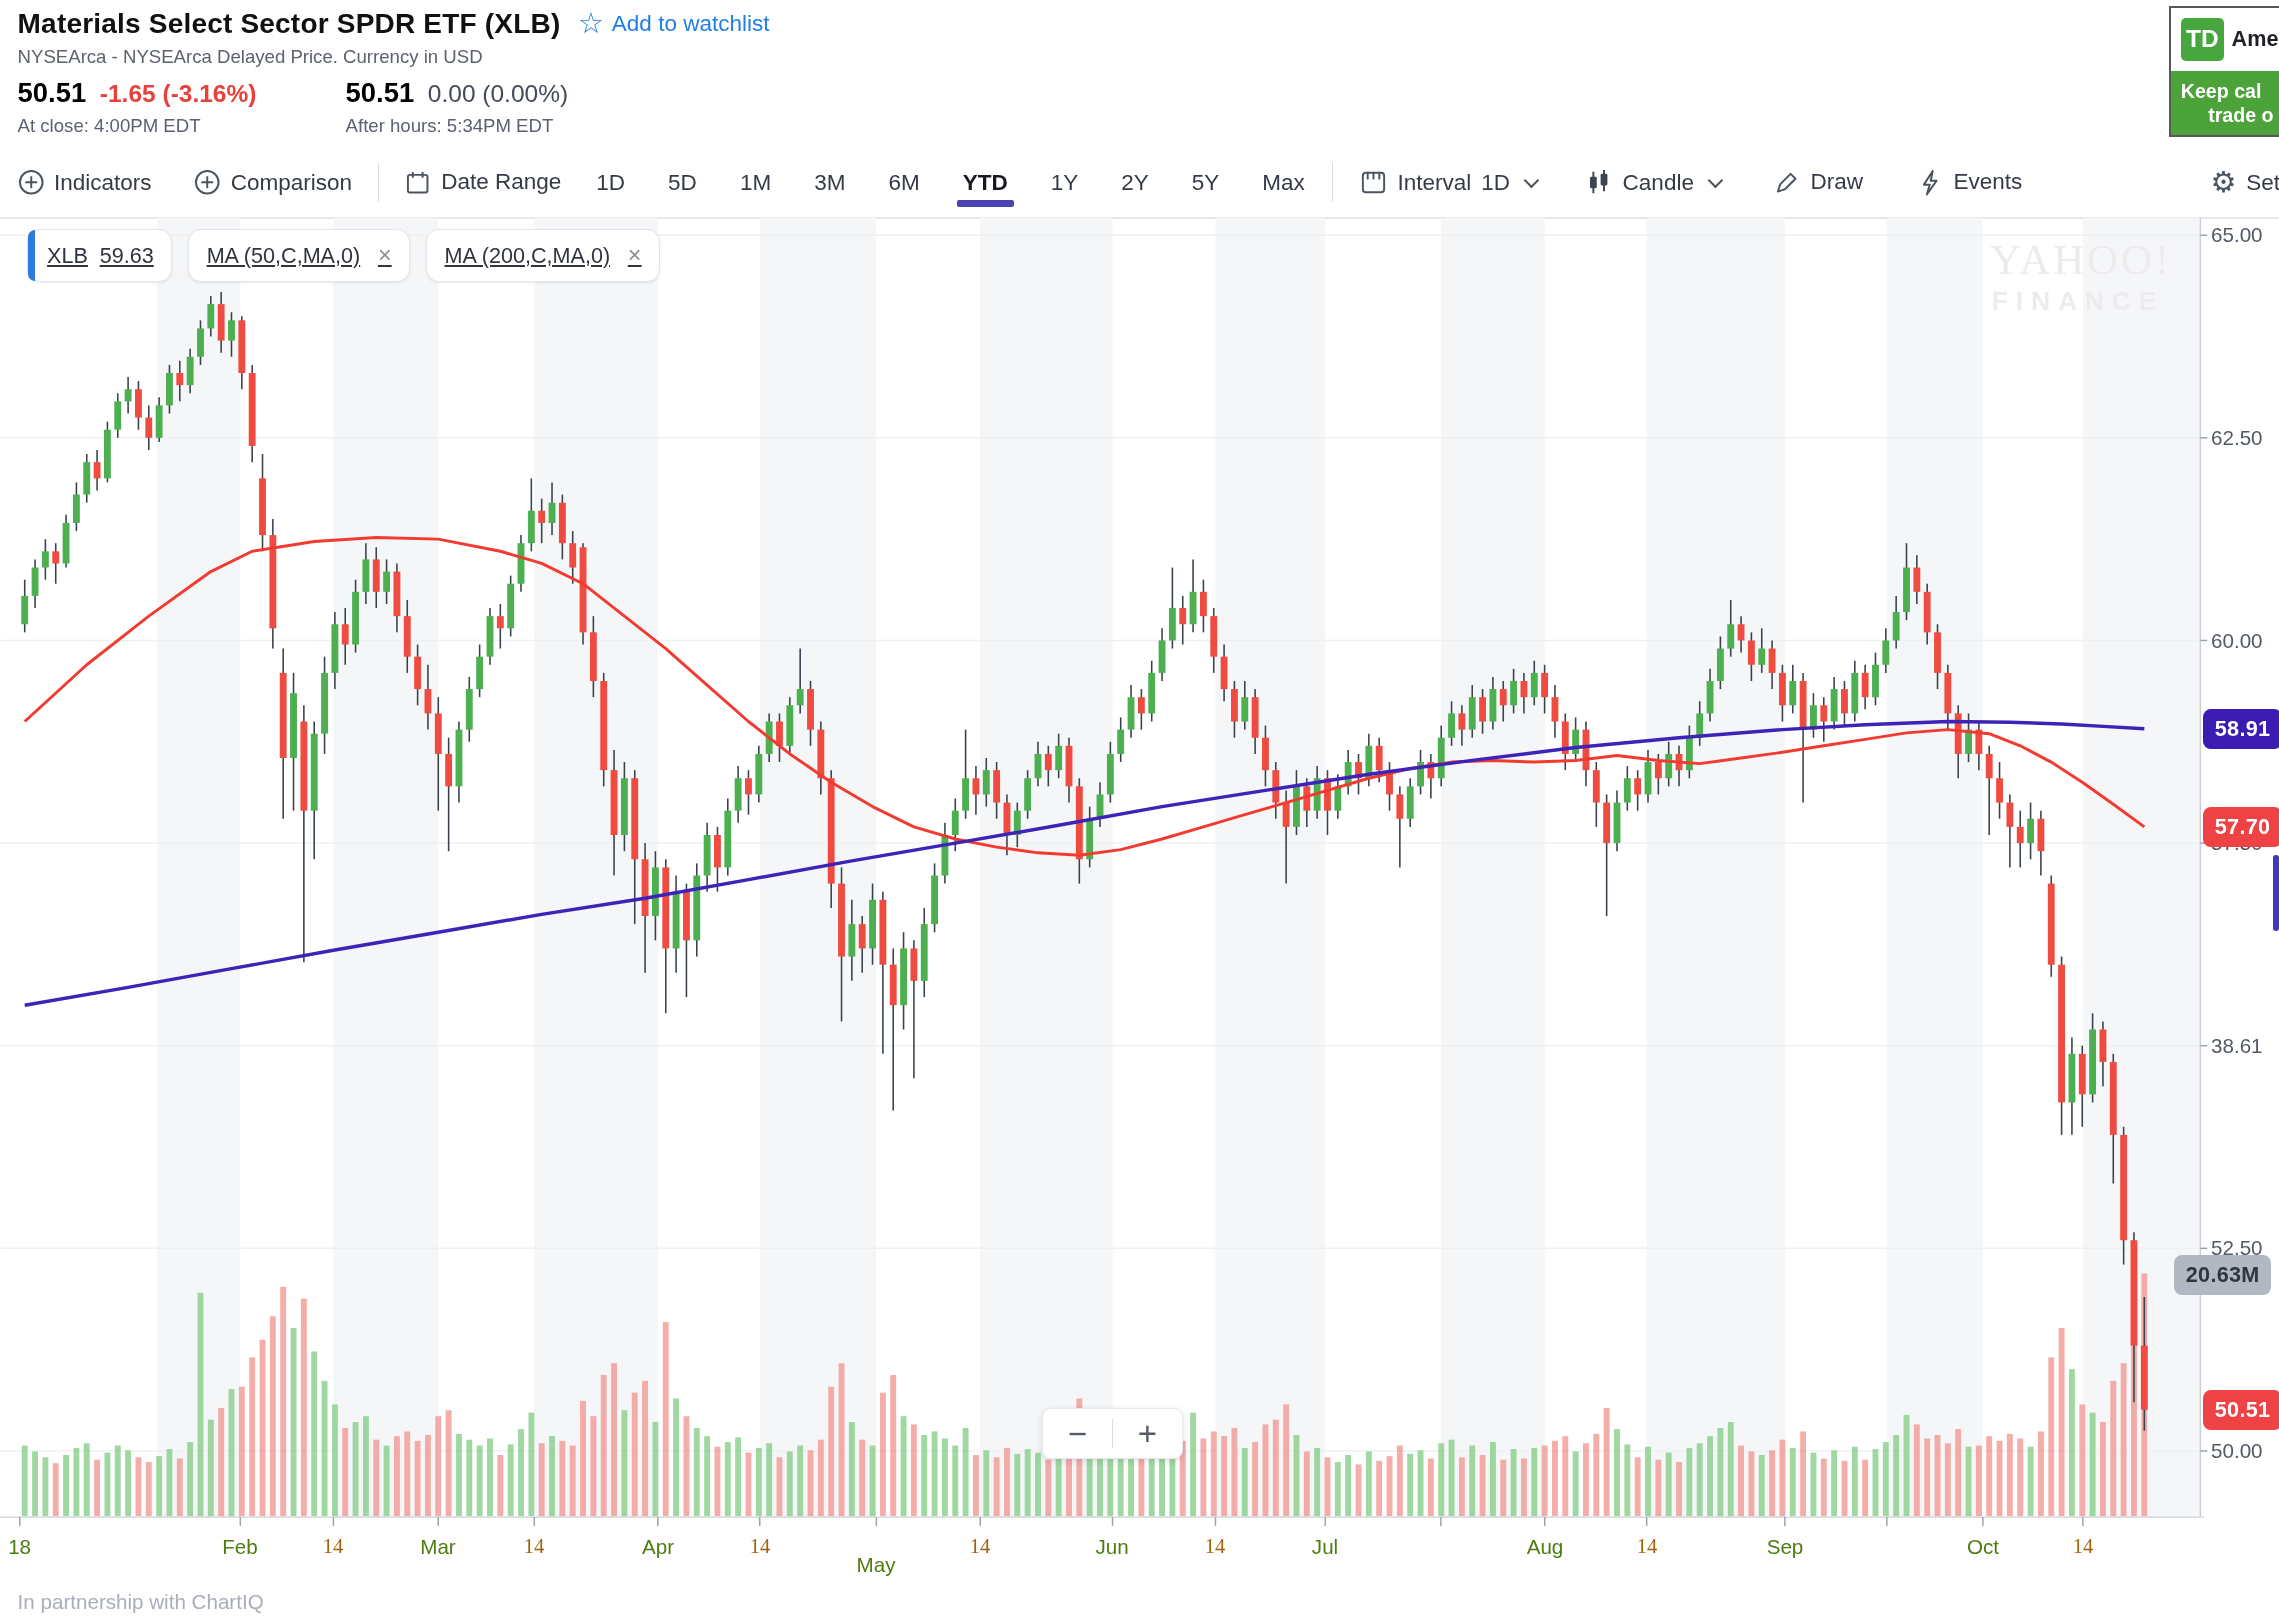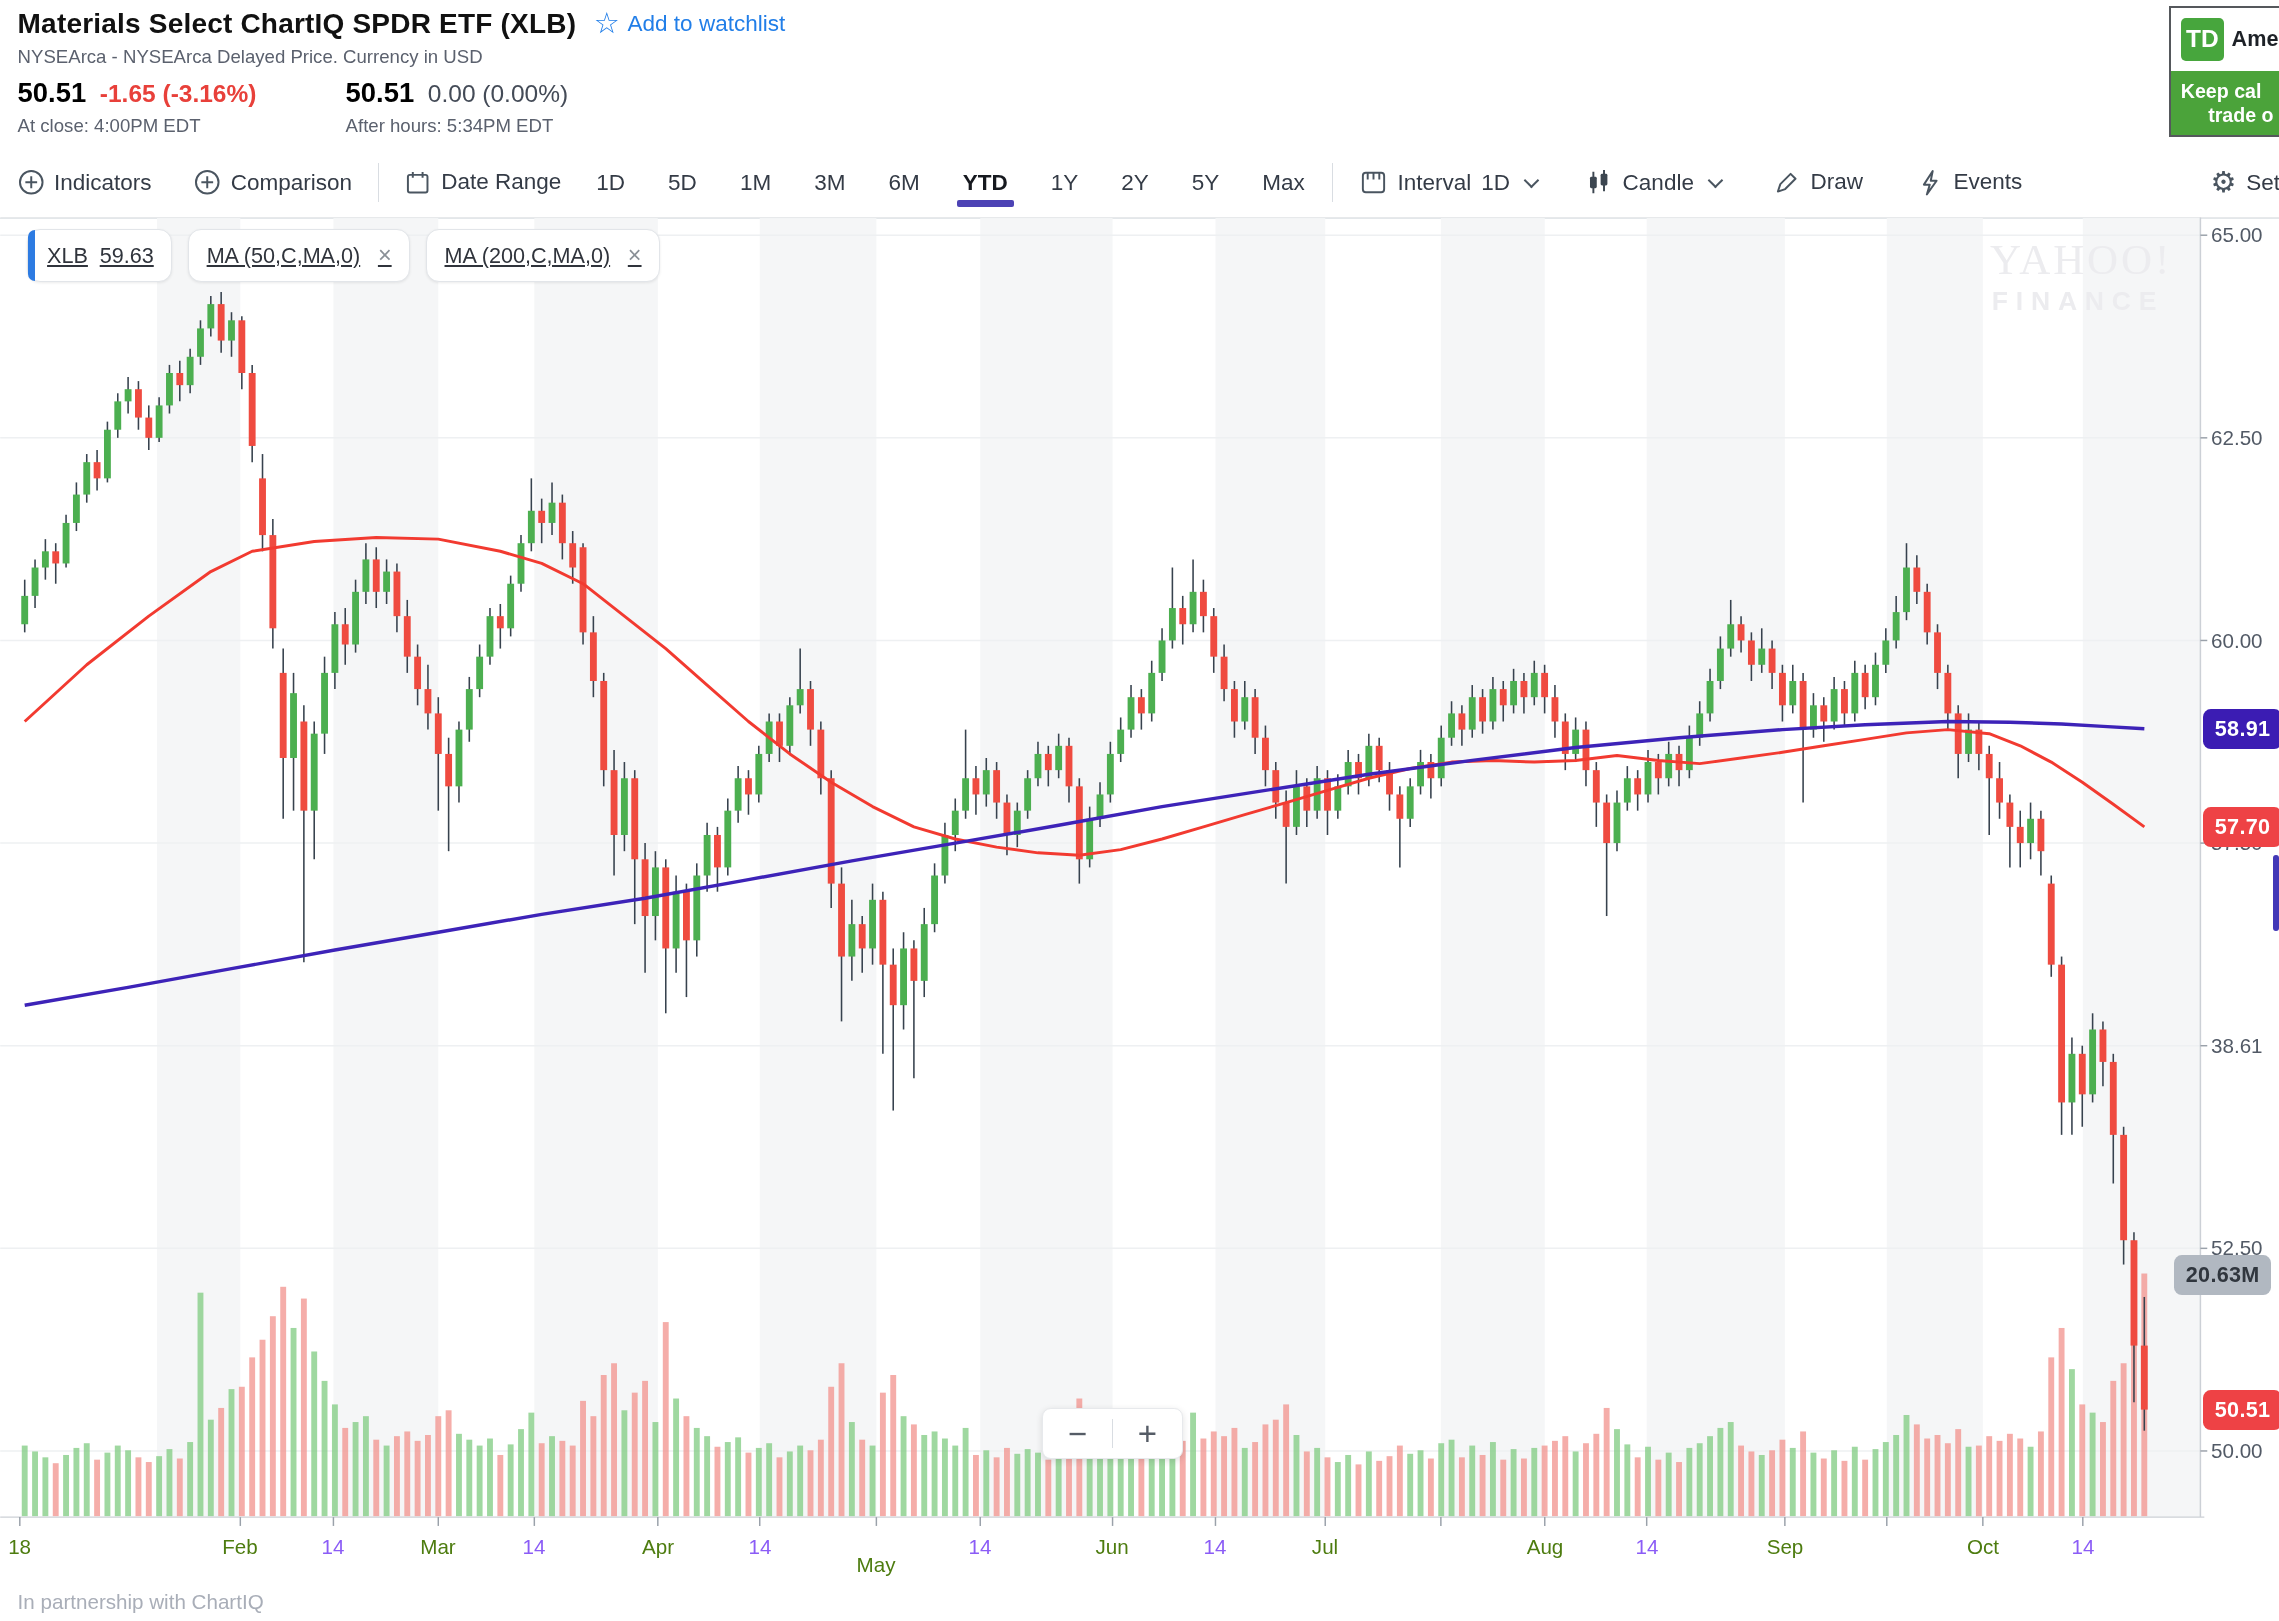--- a/index.html
+++ b/index.html
@@ -37,21 +37,21 @@
   .chip .accent{width:6.9px;height:51px;border-radius:6.9px 0 0 6.9px;background:#2d7be2;margin-left:-17.6px;}
   .chip .x{color:#8a9097;font-size:23.5px;cursor:pointer;padding-left:5.9px;}
   
   svg.layer{position:absolute;left:0;top:0;}
   #watermark{position:absolute;left:1990px;top:235px;width:176px;text-align:center;z-index:2;}
   #wm1{font-family:"Liberation Serif",serif;font-size:43px;letter-spacing:2.9px;color:#ececef;}
   #wm2{font-size:26.5px;font-weight:bold;letter-spacing:7.8px;color:#ececef;margin-top:2px;}
   #ylabels{z-index:10;}
   .ylab{position:absolute;left:2211px;transform:translateY(-50%);font-size:20.6px;color:#525a66;}
   .xlab{position:absolute;top:1535px;transform:translateX(-50%);font-size:20.6px;color:#4d7c0f;}
-  .xlab.minor{color:#8b5cf6;}
+  .xlab.minor{color:#a16207;font-family:Liberation Serif, serif;}
   .badge{position:absolute;transform:translateY(-50%);border-radius:7.8px;color:#fff;font-size:21.6px;font-weight:bold;
     padding:6.9px 11.8px;z-index:20;letter-spacing:0.3px;}
   #zoomctl{position:absolute;left:1042px;top:1408px;width:139px;height:49px;background:#fff;border:1px solid #e7e9ec;
     border-radius:8.8px;box-shadow:0 2px 7.8px rgba(0,0,0,.12);display:flex;align-items:center;z-index:25;}
   #zoomctl .zbtn{flex:1;text-align:center;font-size:33px;color:#555c66;cursor:pointer;line-height:45px;}
   #zoomctl .zdiv{width:1px;height:29px;background:#d9dde2;}
   #yscroll{position:absolute;left:2273px;top:855px;width:5.9px;height:76px;background:#4338b7;border-radius:2.9px;z-index:21;}
   #partnership{position:absolute;left:17.6px;top:1590px;font-size:20.6px;color:#a9aeb8;}
   
   #ad{position:absolute;right:0;top:5.9px;width:108px;height:127px;overflow:hidden;z-index:40;
@@ -62,21 +62,21 @@
   #ad .brand{font-size:21.6px;font-weight:bold;color:#1d2127;white-space:nowrap;}
   #ad .banner{background:#4ba33a;height:81px;color:#fff;font-weight:bold;font-size:19.6px;padding:7.8px 0 0 9.8px;
     box-sizing:border-box;line-height:24.5px;white-space:nowrap;}
   #ad .banner .l2{padding-left:27.4px;}
 </style>
 </head>
 <body>
 
 <div id="header">
   <div class="title-row">
-    <span id="page-title">Materials Select ChartIQ SPDR ETF (XLB)</span>
+    <span id="page-title">Materials Select Sector SPDR ETF (XLB)</span>
     <span class="watchlist">
       <span class="star">☆</span>
       <span>Add to watchlist</span>
     </span>
   </div>
   <div id="subtitle">NYSEArca - NYSEArca Delayed Price. Currency in USD</div>
   <div class="price-row">
     <div class="pgroup" style="width:328px;">
       <span class="big">50.51</span>
       <span class="chg-red">-1.65 (-3.16%)</span>

